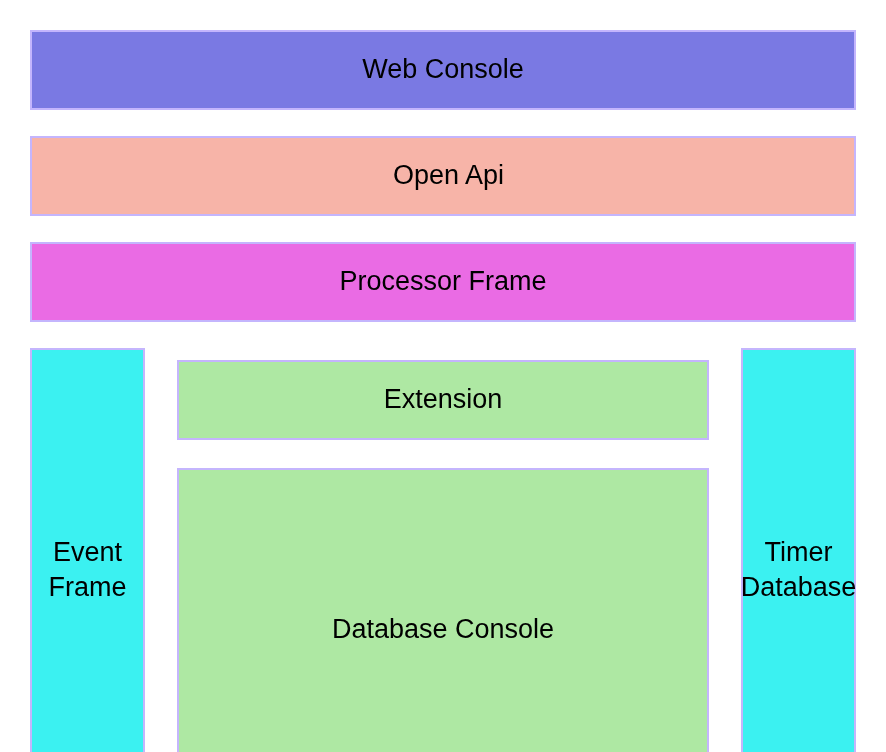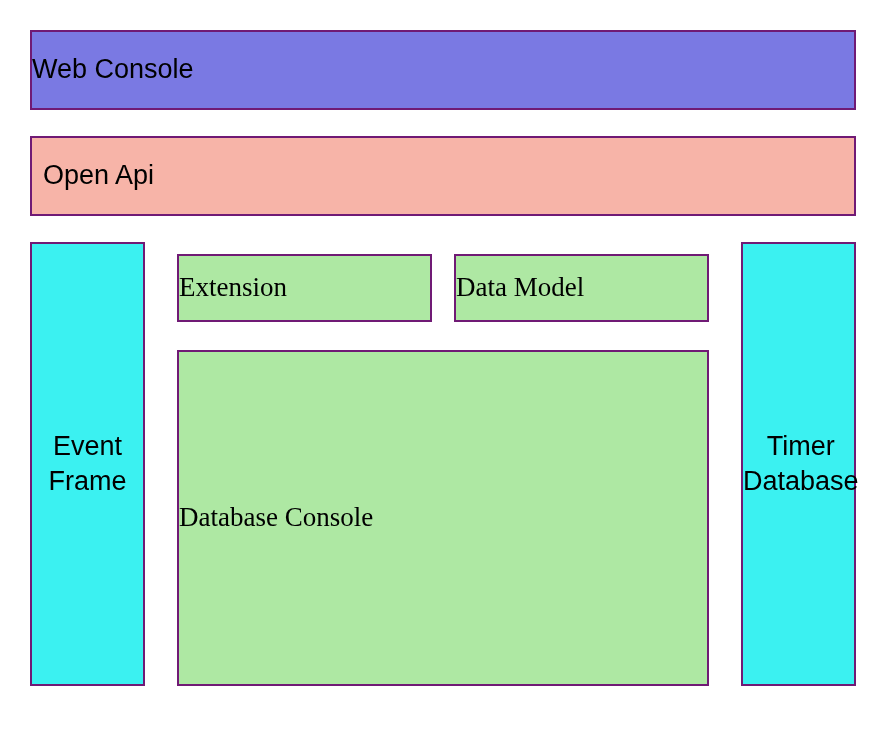--- a/index.html
+++ b/index.html
@@ -7,23 +7,24 @@
     margin: 0;
     padding: 30px;
     background: #ffffff;
     font-family: Arial, Helvetica, sans-serif;
   }
   .diagram {
     width: 826px;
     margin: 0 auto;
   }
   .box {
-    border: 2px solid #701a75;
+    border: 2px solid #c4b5fd;
     display: flex;
     align-items: center;
+    justify-content: center;
     text-align: center;
     font-size: 27px;
     color: #000;
     line-height: 1.3;
   }
   .full-row {
     width: 100%;
     height: 80px;
     margin-bottom: 26px;
   }
@@ -47,54 +48,53 @@
     display: flex;
     flex-direction: column;
     gap: 28px;
   }
   .mid-row-split {
     display: flex;
     gap: 22px;
   }
   .green-box {
     background: #aee8a3;
-    height: 68px;
+    height: 80px;
     flex: 1;
-    font-family: Liberation Serif, serif;
   }
   .first-green-row {
     margin-top: 12px;
   }
 </style>
 </head>
 <body>
 
 <div class="diagram">
 
   <div class="box full-row web-console">
     <span>Web Console</span>
   </div>
 
   <div class="box full-row open-api">
     <span>Open Api</span>
   </div>
 
+  <div class="box full-row processor-frame">
+    <span>Processor Frame</span>
+  </div>
 
   <div class="bottom-row">
     <div class="box side-col">
       <span>Event Frame</span>
     </div>
 
     <div class="mid-col">
       <div class="mid-row-split first-green-row">
         <div class="box green-box">
           <span>Extension</span>
-        </div>
-        <div class="box green-box">
-          <span>Data Model</span>
         </div>
       </div>
       <div class="box green-box">
         <span>Database Console</span>
       </div>
     </div>
 
     <div class="box side-col">
       <span>Timer Database</span>
     </div>

